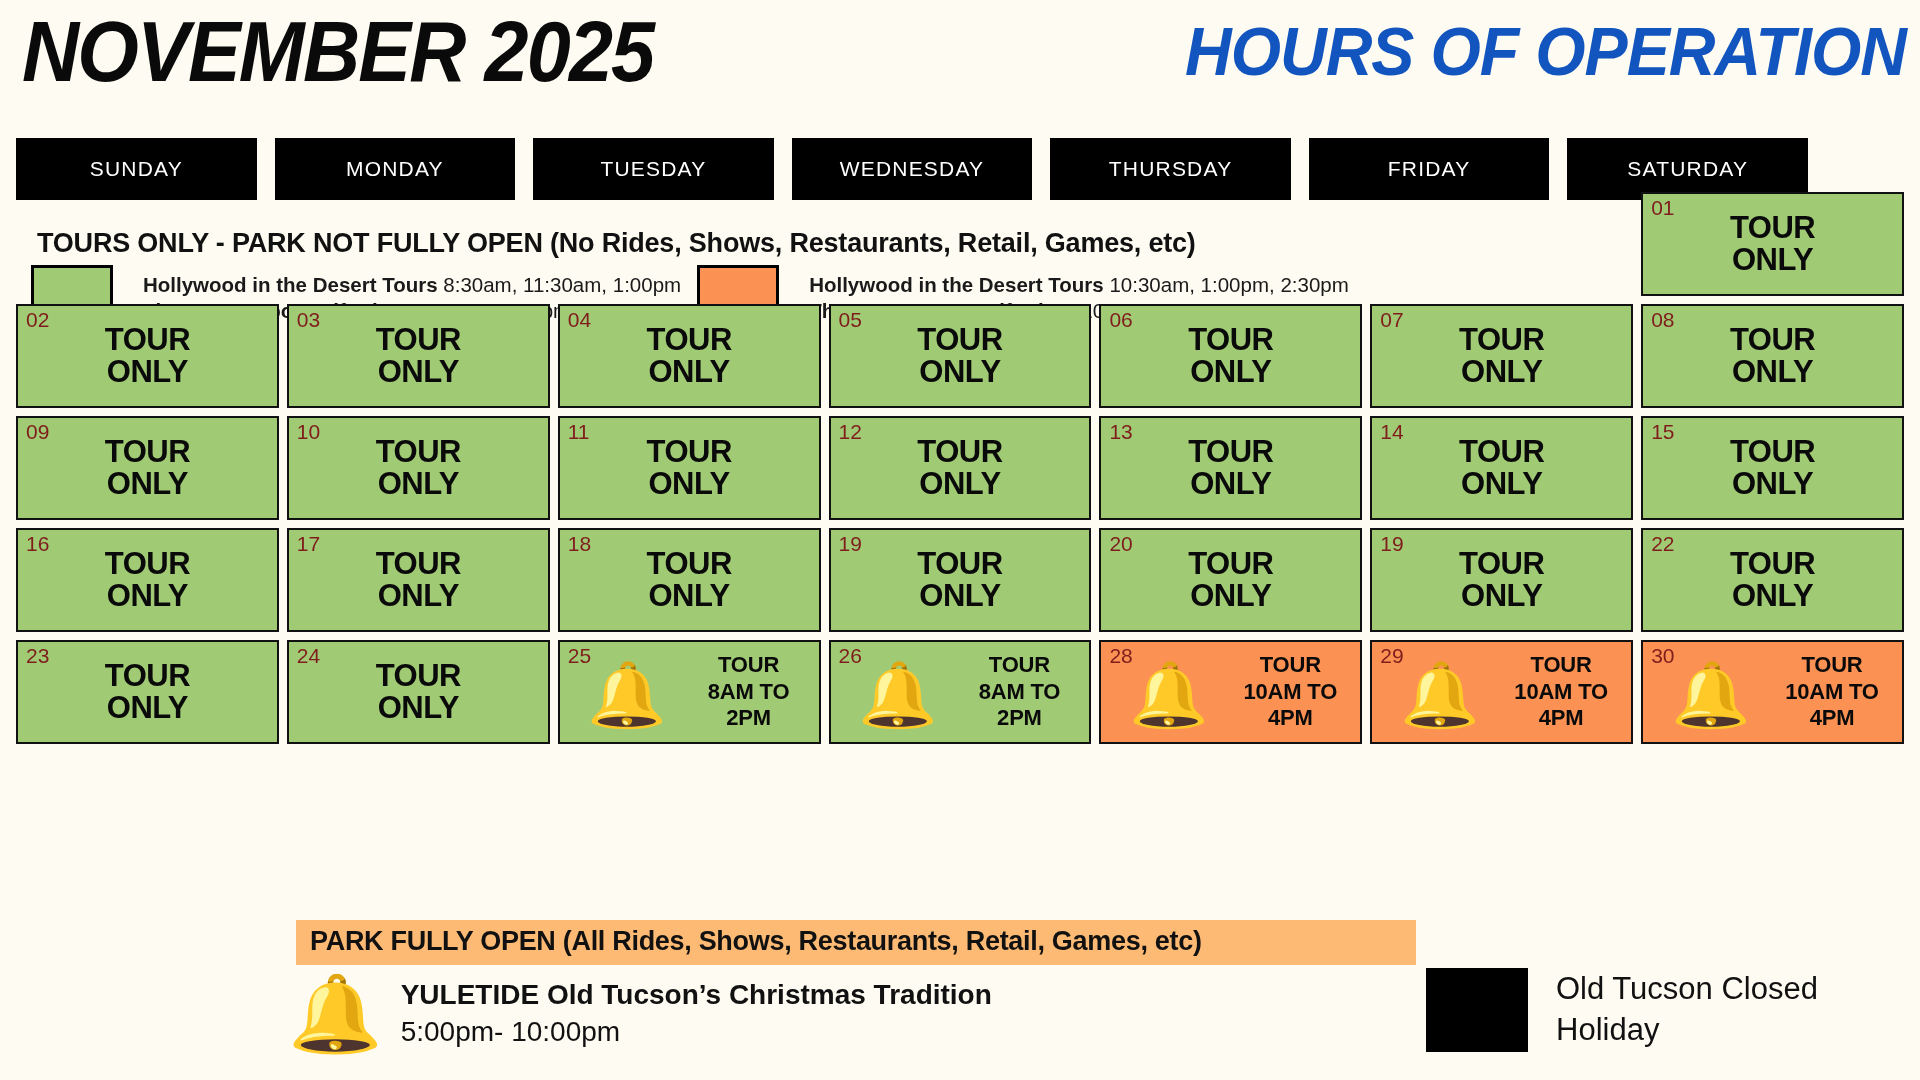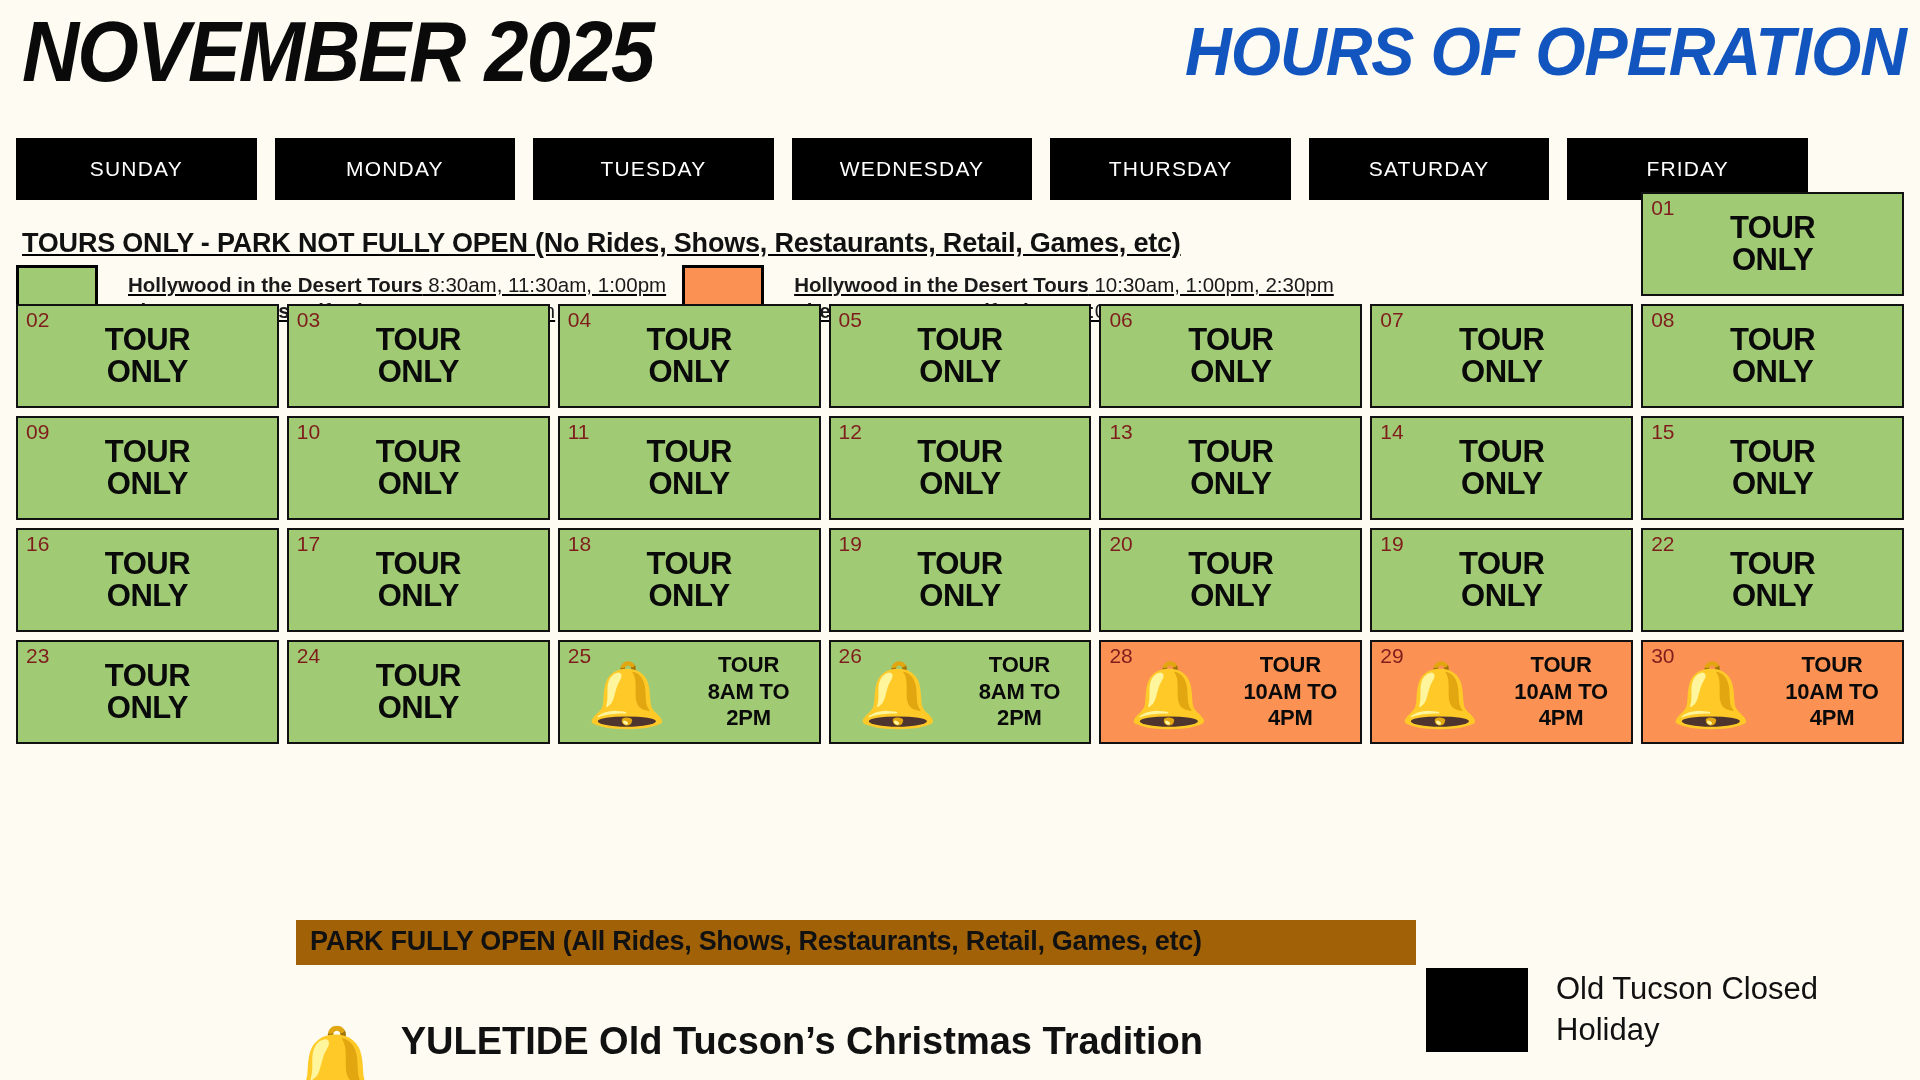--- a/index.html
+++ b/index.html
@@ -67,22 +67,22 @@
     align-items: center;
     justify-content: center;
     font-size: 21px;
     letter-spacing: 1.2px;
     font-weight: normal;
   }
 
   
   .toplegend {
     position: absolute;
-    left: 16px; top: 228px;
-    width: 1610px; height: 110px; text-decoration: underline;
+    left: 31px; top: 228px;
+    width: 1610px; height: 110px;
   }
   .toplegend-title {
     font-size: 27px;
     font-weight: bold;
     color: #111111;
     letter-spacing: -0.2px;
     white-space: nowrap;
     margin: 0 0 6px 6px;
   }
   .legend-pair {
@@ -180,41 +180,41 @@
   
   .bottom {
     position: absolute;
     left: 16px; top: 920px;
     width: 1888px; height: 160px;
   }
   .yellow-banner {
     position: absolute;
     left: 280px; top: 0;
     width: 1120px;
-    background: #a16207;
+    background: #fdba74;
     font-size: 27px;
     font-weight: bold;
     color: #111;
     padding: 6px 14px 8px 14px;
     box-sizing: border-box;
     white-space: nowrap;
     letter-spacing: -0.3px;
   }
   .yuletide {
     position: absolute;
     left: 272px; top: 56px;
     display: flex;
     align-items: center;
     gap: 18px;
   }
   .yuletide .bells-big {
     font-size: 76px;
     line-height: 1;
   }
-  .yuletide .ytext div { font-size: 38px; color: #111; line-height: 1.32; white-space: nowrap; margin-top: 40px; }
+  .yuletide .ytext div { font-size: 28px; color: #111; line-height: 1.32; white-space: nowrap; }
   .yuletide .ytext .ytitle { font-weight: bold; }
 
   .closed-legend {
     position: absolute;
     left: 1410px; top: 48px;
     display: flex;
     align-items: center;
     gap: 28px;
   }
   .closed-legend .blackbox {
@@ -235,22 +235,22 @@
     <div class="month-title">NOVEMBER 2025</div>
     <div class="hoo-title">HOURS OF OPERATION</div>
   </div>
 
   <div class="dow-row">
     <div class="dow-cell">SUNDAY</div>
     <div class="dow-cell">MONDAY</div>
     <div class="dow-cell">TUESDAY</div>
     <div class="dow-cell">WEDNESDAY</div>
     <div class="dow-cell">THURSDAY</div>
+    <div class="dow-cell">FRIDAY</div>
     <div class="dow-cell">SATURDAY</div>
-    <div class="dow-cell">FRIDAY</div>
   </div>
 
   <div class="toplegend">
     <div class="toplegend-title">TOURS ONLY - PARK NOT FULLY OPEN (No Rides, Shows, Restaurants, Retail, Games, etc)</div>
     <div class="legend-pair">
       <div class="legend-group">
         <div class="swatch sw-green"></div>
         <div class="legend-lines">
           <div><b>Hollywood in the Desert Tours</b><span> 8:30am, 11:30am, 1:00pm</span></div>
           <div><b>The Last Outpost Gift Shop</b><span> 8:00am - 4:00pm</span></div>

